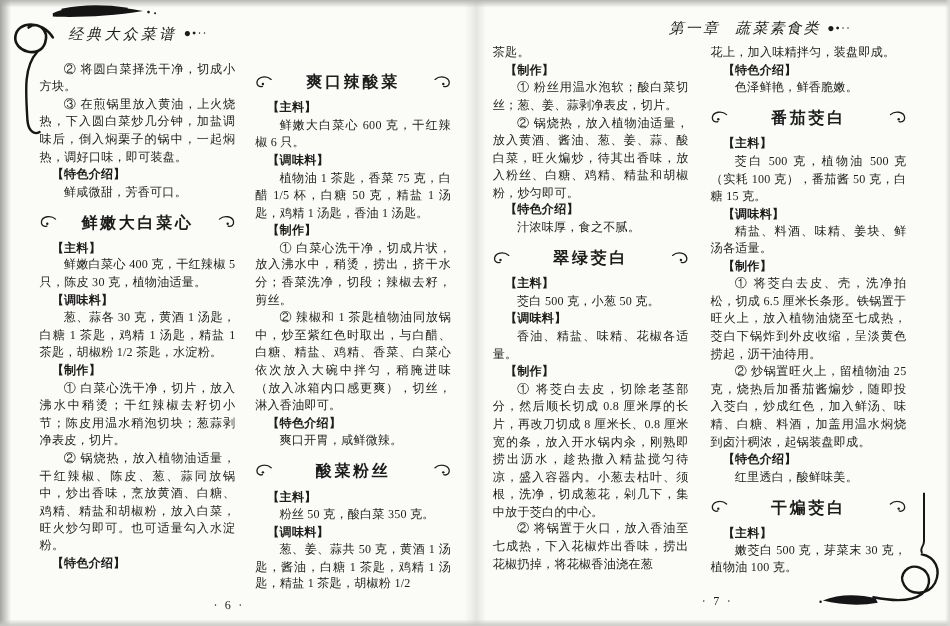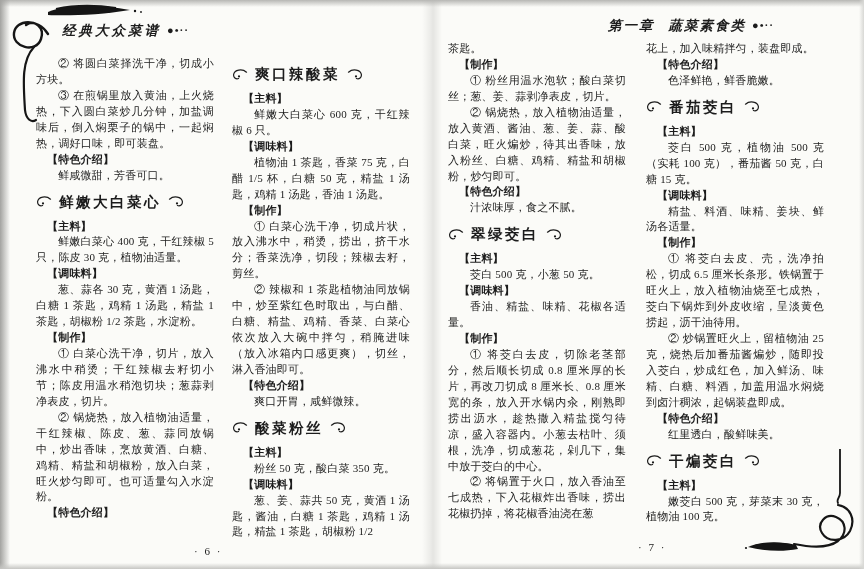--- a/index.html
+++ b/index.html
@@ -16,37 +16,37 @@
   .edge-left{position:absolute;top:0;left:0;bottom:0;width:10px;
     background:linear-gradient(90deg,#a3a3a0,rgba(255,255,255,0));}
   .edge-bottom{position:absolute;bottom:0;left:0;right:0;height:6px;
     background:linear-gradient(0deg,#c6c6c3,rgba(255,255,255,0));}
   .edge-right{position:absolute;top:0;right:0;bottom:0;width:5px;
     background:linear-gradient(270deg,#d8d8d5,rgba(255,255,255,0));}
   .gutter{position:absolute;left:422px;top:0;width:20px;height:569px;
     background:linear-gradient(90deg,rgba(0,0,0,0),rgba(0,0,0,.06) 40%,rgba(0,0,0,.09) 55%,rgba(0,0,0,0));}
 
   
-  .hdr{position:absolute;font-weight:bold;font-style:italic;white-space:nowrap;}
+  .hdr{position:absolute;font-weight:normal;font-style:italic;white-space:nowrap;}
   .hdr-left{left:62px;top:22px;font-size:13.5px;letter-spacing:3px;}
   .hdr-right{left:608px;top:17px;font-size:13.5px;letter-spacing:2px;}
   .hdr .dots{font-style:normal;letter-spacing:1px;font-size:11px;vertical-align:1px;margin-left:6px;}
   .hdr .gap{display:inline-block;width:14px;}
 
   
   .page{position:absolute;display:flex;}
   .page-left{left:36px;top:56px;width:374px;gap:18px;}
   .page-right{left:448px;top:41px;width:378px;gap:20px;}
   .col{width:178px;}
   .para,.label{margin:0;font-size:11px;line-height:1.45;text-align:justify;
     text-justify:inter-ideograph;letter-spacing:.2px;}
   .para{text-indent:2em;}
   .para.cont{text-indent:0;}
   .label{text-indent:1em;font-weight:bold;}
-  .rtitle{display:flex;align-items:center;justify-content:flex-start;gap:7px;
+  .rtitle{display:flex;align-items:center;justify-content:space-between;gap:7px;
     margin:9px 0 7px;font-size:14.5px;font-weight:bold;letter-spacing:2.5px;white-space:nowrap;}
   .rtitle .orn{display:inline-flex;align-items:center;}
   .rtitle .orn-r{transform:scaleX(-1);}
 
   
   .pagenum{position:absolute;font-size:11px;letter-spacing:2px;}
   .pagenum-left{left:194px;top:545px;}
   .pagenum-right{left:638px;top:541px;}
 
   

